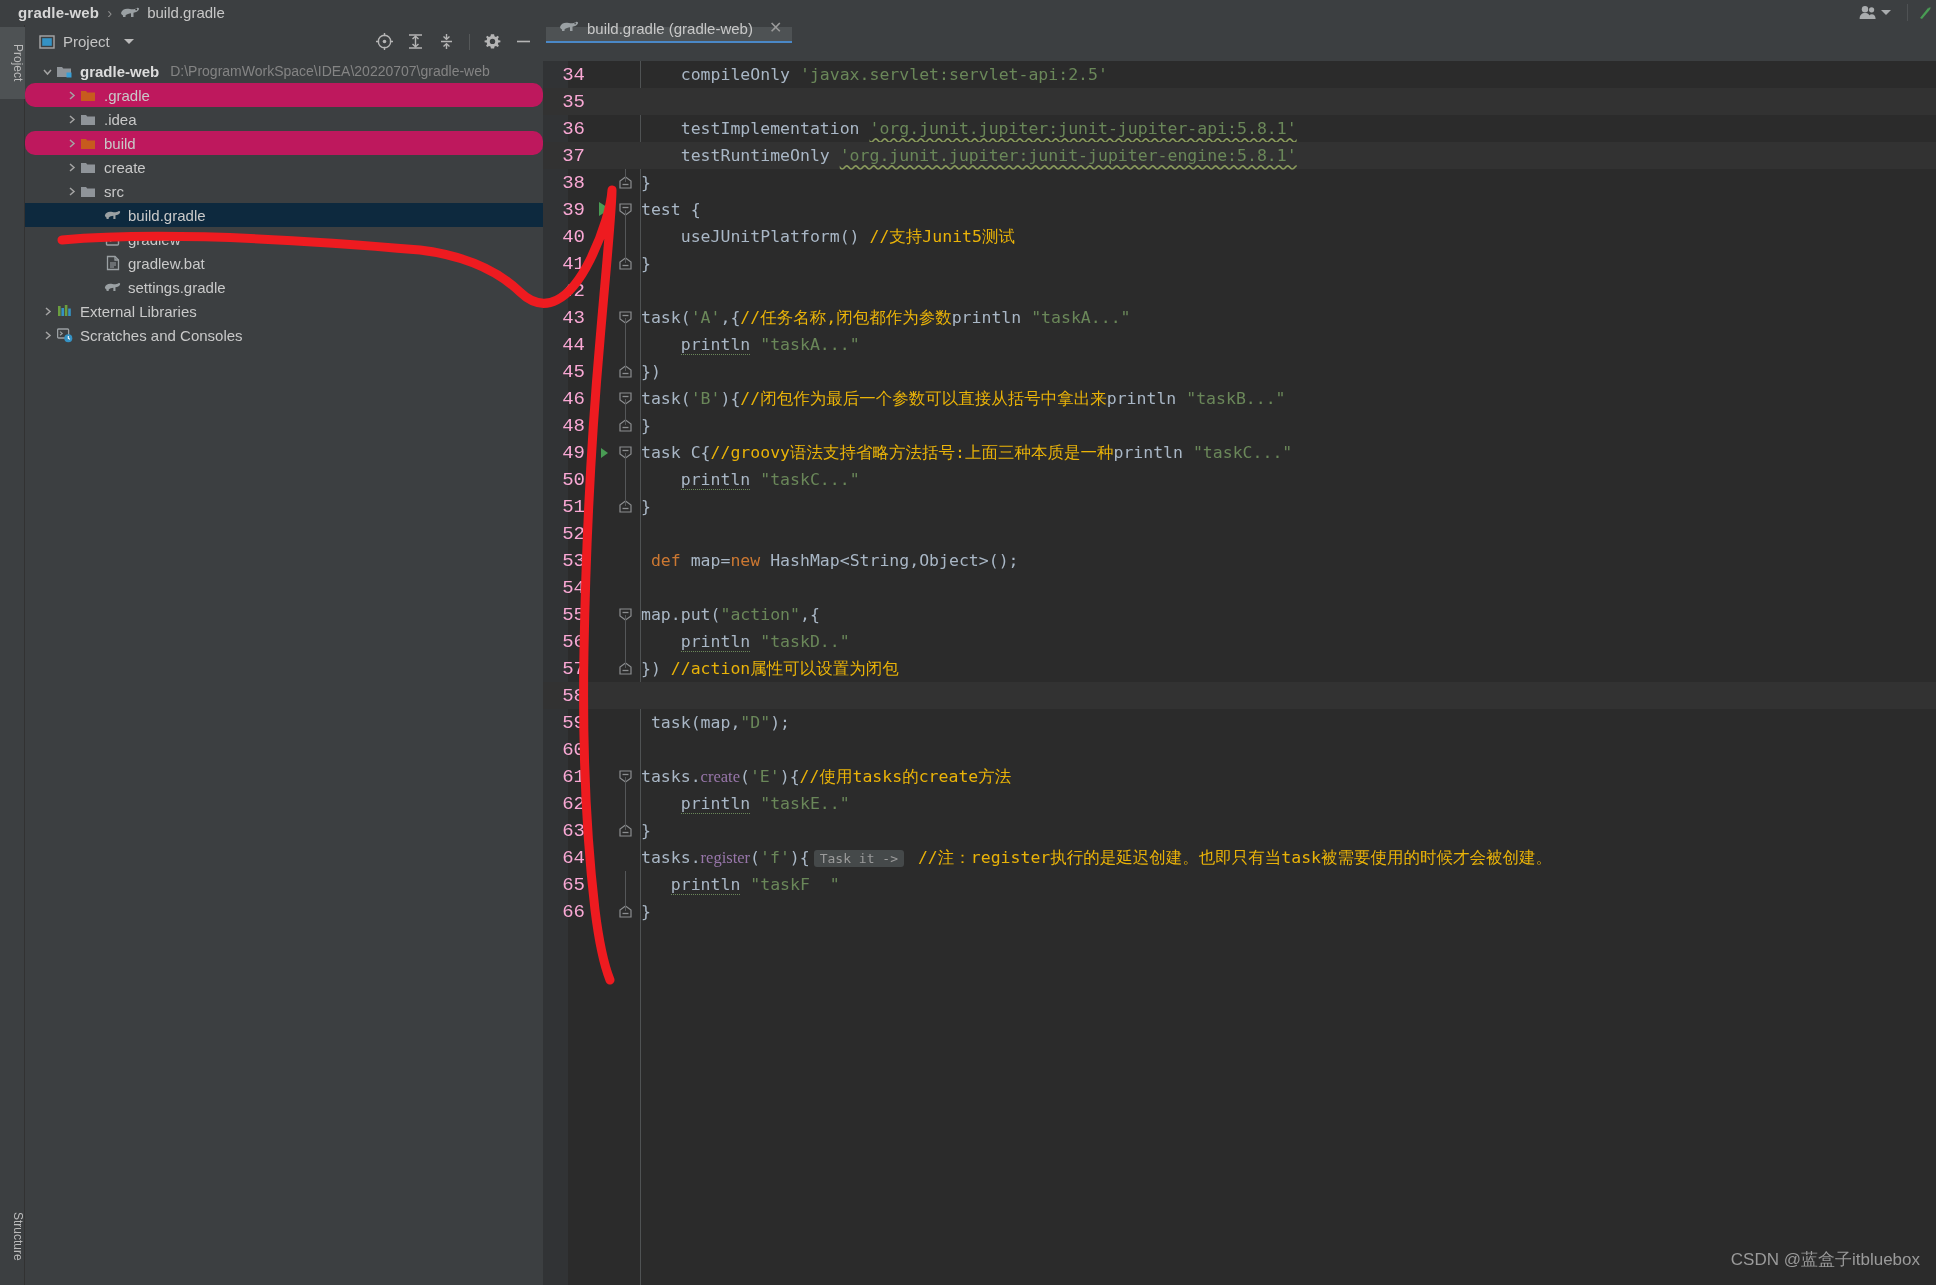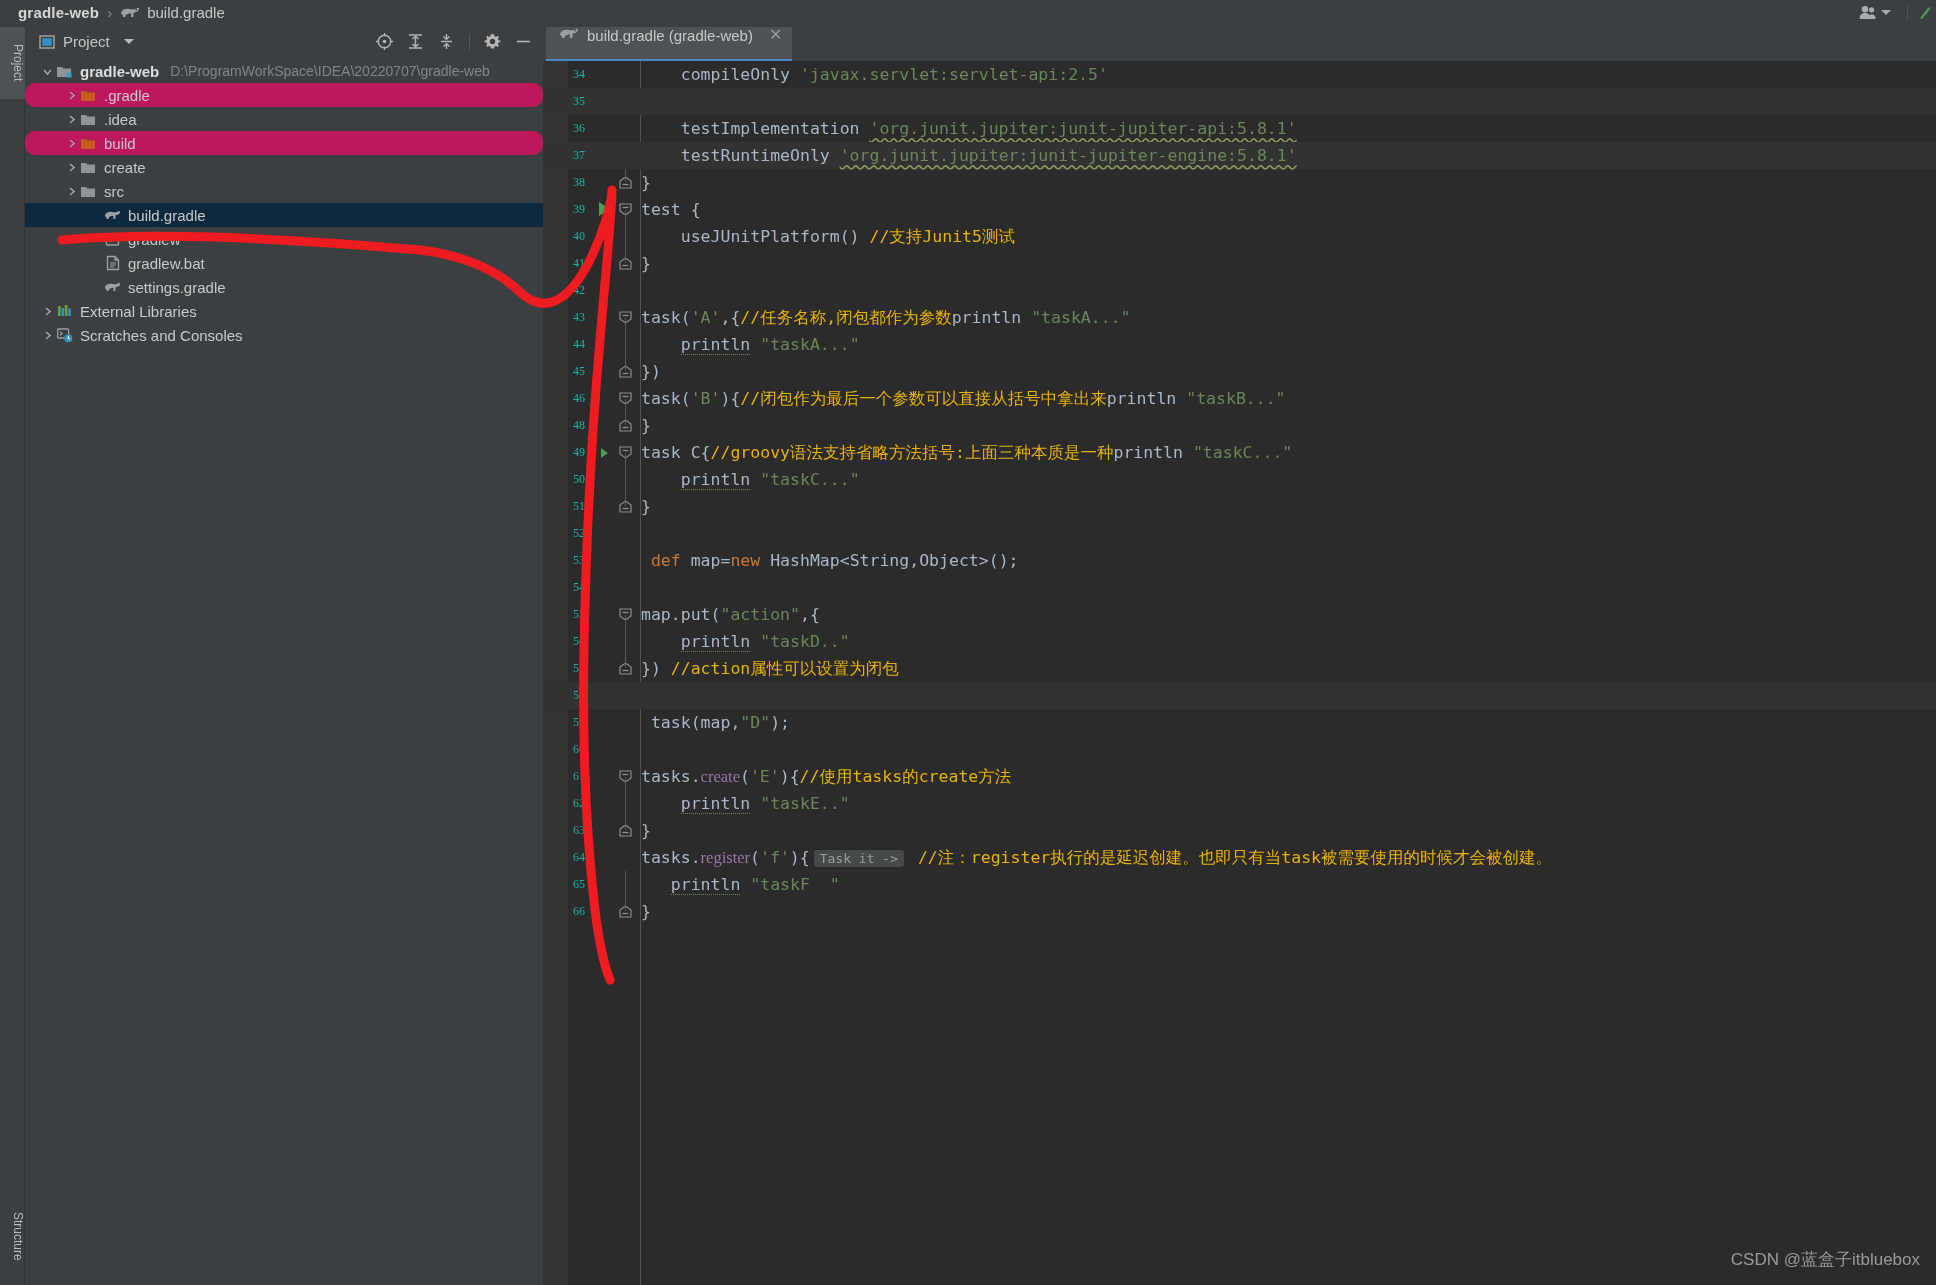--- a/index.html
+++ b/index.html
@@ -87,22 +87,22 @@
   
   .editorwrap {
     position:absolute; left:543px; top:25px; width:1393px; height:1260px;
     background:#2b2b2b;
   }
   .tabstrip {
     height:36px; background:#3c3f41; position:relative;
     border-bottom:0px;
   }
   .etab {
-    position:absolute; left:3px; top:2px; height:34px;
-    background:#4e5254; display:flex; 
+    position:absolute; left:3px; top:2px; height:16px;
+    background:#4e5254; display:flex; align-items:center;
     padding:0 10px 12px 13px; font-size:15px; color:#c8c8c8;
     border-bottom:2px solid #4a88c7;
   }
   .etab .gr { margin-right:8px; }
   .etab .xclose { margin-left:16px; color:#9a9a9a; font-size:16px; line-height:1; }
 
   .codearea {
     position:relative; height:1224px; background:#2b2b2b; overflow:hidden;
   }
   .gutter-strip {
@@ -111,22 +111,22 @@
   }
   .code-rows { position:relative; }
   .crow {
     position:relative; height:27px; display:flex; align-items:center;
     font-family:"DejaVu Sans Mono", monospace; font-size:16.5px;
     white-space:pre;
   }
   .crow.hl { background:#323232; }
   .lnum {
     width:52px; min-width:52px; text-align:right; padding-right:10px;
-    color:#14b8a6; font-size:12px;
-    font-family:Liberation Serif, serif;
+    color:#f9a8d4; font-size:19px;
+    font-family:Liberation Mono, monospace;
   }
   .marker { width:20px; min-width:20px; position:relative; height:27px; }
   .fold { width:22px; min-width:22px; position:relative; height:27px; }
   .ctext { padding-left:4px; }
 
   
   .fm { position:absolute; left:4px; top:7px; width:13px; height:13px; }
   .fm svg { display:block; }
   .vline { position:absolute; left:10px; top:0; width:1px; height:27px; background:#555759; }
 

